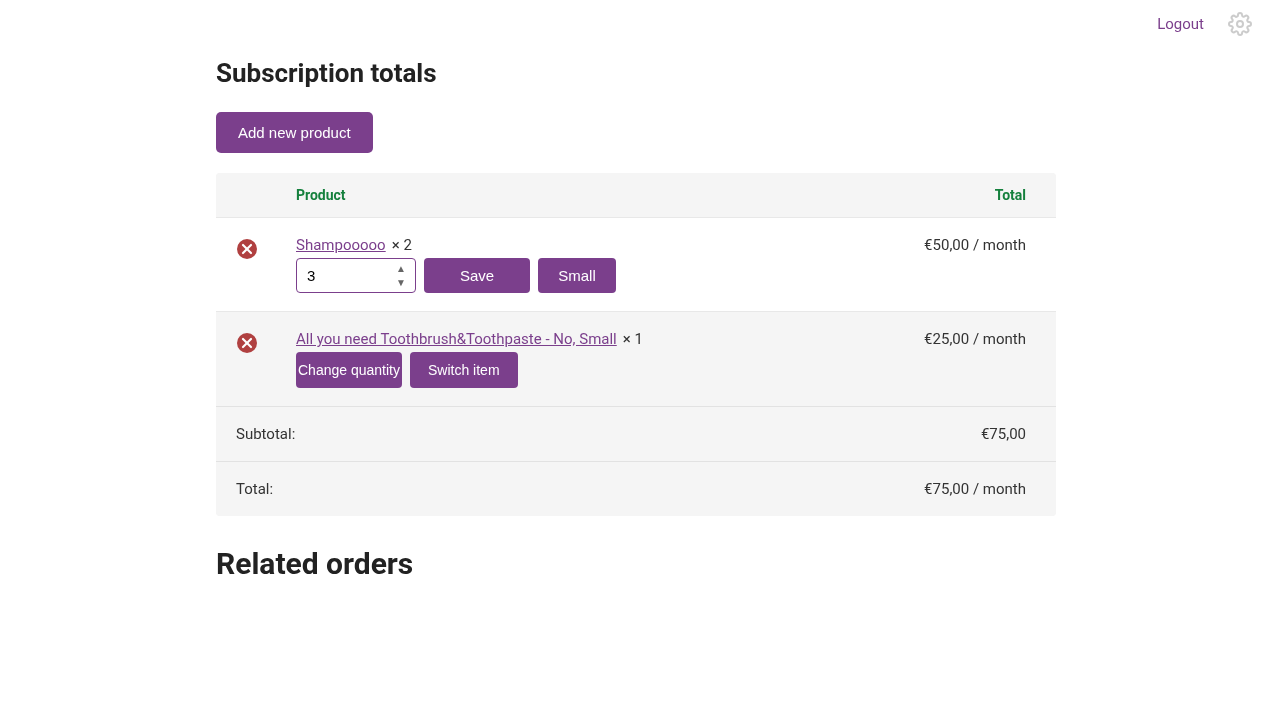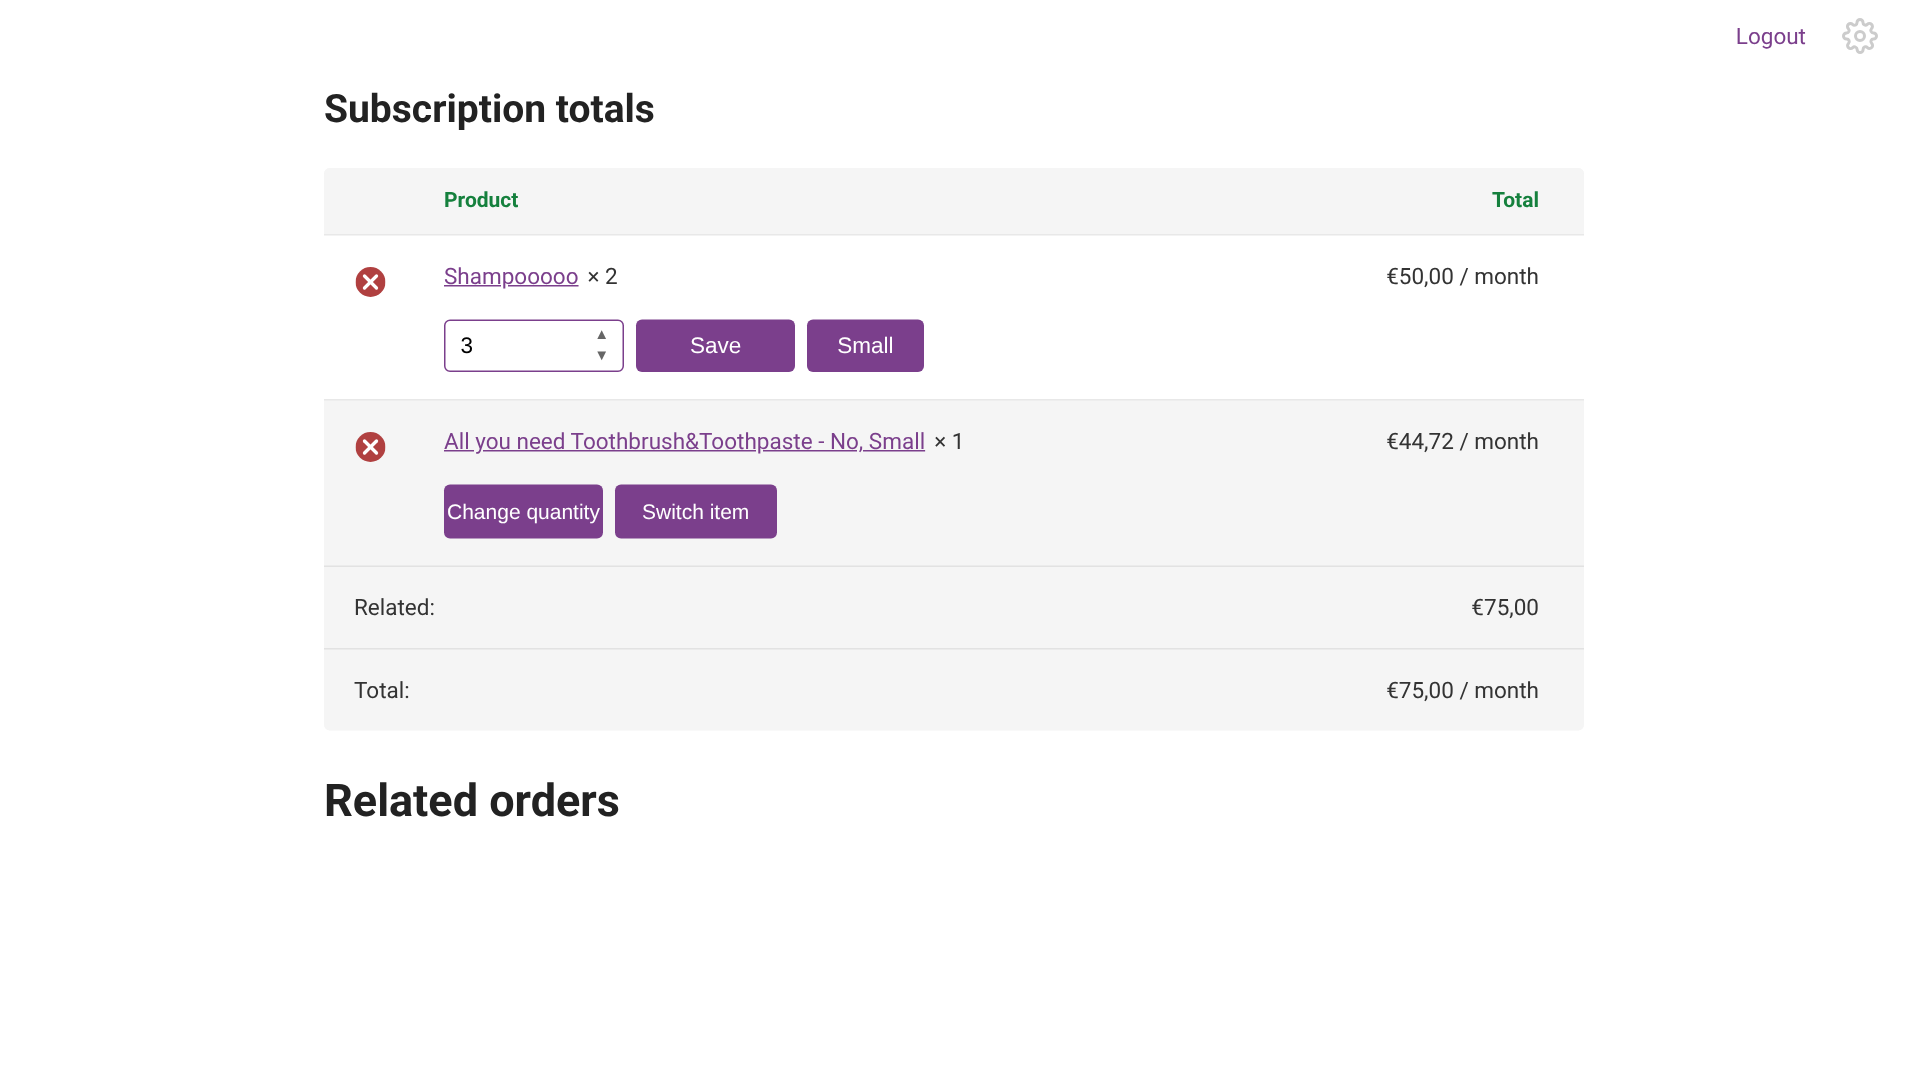--- a/index.html
+++ b/index.html
@@ -87,21 +87,21 @@
       cursor: pointer;
       margin-top: 2px;
     }
     .remove-icon svg {
       width: 20px;
       height: 20px;
     }
     .product-cell {
       display: flex;
       flex-direction: column;
-      gap: 20px;
+      gap: 4px;
     }
     .product-name-row {
       display: flex;
       align-items: center;
       gap: 6px;
     }
     .product-link {
       color: #7b3f8c;
       text-decoration: underline;
       cursor: pointer;
@@ -231,20 +231,21 @@
     <svg viewBox="0 0 24 24" fill="none" stroke="#ccc" stroke-width="2" stroke-linecap="round" stroke-linejoin="round">
       <circle cx="12" cy="12" r="3"></circle>
       <path d="M19.4 15a1.65 1.65 0 0 0 .33 1.82l.06.06a2 2 0 0 1-2.83 2.83l-.06-.06a1.65 1.65 0 0 0-1.82-.33 1.65 1.65 0 0 0-1 1.51V21a2 2 0 0 1-4 0v-.09A1.65 1.65 0 0 0 9 19.4a1.65 1.65 0 0 0-1.82.33l-.06.06a2 2 0 0 1-2.83-2.83l.06-.06A1.65 1.65 0 0 0 4.68 15a1.65 1.65 0 0 0-1.51-1H3a2 2 0 0 1 0-4h.09A1.65 1.65 0 0 0 4.6 9a1.65 1.65 0 0 0-.33-1.82l-.06-.06a2 2 0 0 1 2.83-2.83l.06.06A1.65 1.65 0 0 0 9 4.68a1.65 1.65 0 0 0 1-1.51V3a2 2 0 0 1 4 0v.09a1.65 1.65 0 0 0 1 1.51 1.65 1.65 0 0 0 1.82-.33l.06-.06a2 2 0 0 1 2.83 2.83l-.06.06A1.65 1.65 0 0 0 19.4 9a1.65 1.65 0 0 0 1.51 1H21a2 2 0 0 1 0 4h-.09a1.65 1.65 0 0 0-1.51 1z"></path>
     </svg>
   </div>
 </div>
 
 <div class="main-content">
   <h1 class="page-title">Subscription totals</h1>
 
+  <button class="add-product-btn">Add new product</button>
 
   <div class="subscription-table">
 
     <div class="table-header">
       <div></div>
       <div>Product</div>
       <div style="text-align:right; padding-right:10px;">Total</div>
     </div>
 
     <div class="table-row">
@@ -286,26 +287,26 @@
       <div class="product-cell">
         <div class="product-name-row">
           <a class="product-link">All you need Toothbrush&amp;Toothpaste - No, Small</a>
           <span class="product-qty">× 1</span>
         </div>
         <div class="action-btns">
           <button class="change-qty-btn">Change quantity</button>
           <button class="switch-item-btn">Switch item</button>
         </div>
       </div>
-      <div class="total-cell">€44,72 / month</div>
+      <div class="total-cell">€25,00 / month</div>
     </div>
 
     <div class="summary-row">
       <div></div>
-      <div class="summary-label">Related:</div>
+      <div class="summary-label">Subtotal:</div>
       <div class="summary-value">€75,00</div>
     </div>
 
     <div class="summary-row">
       <div></div>
       <div class="summary-label">Total:</div>
       <div class="summary-value">€75,00 / month</div>
     </div>
   </div>
 

